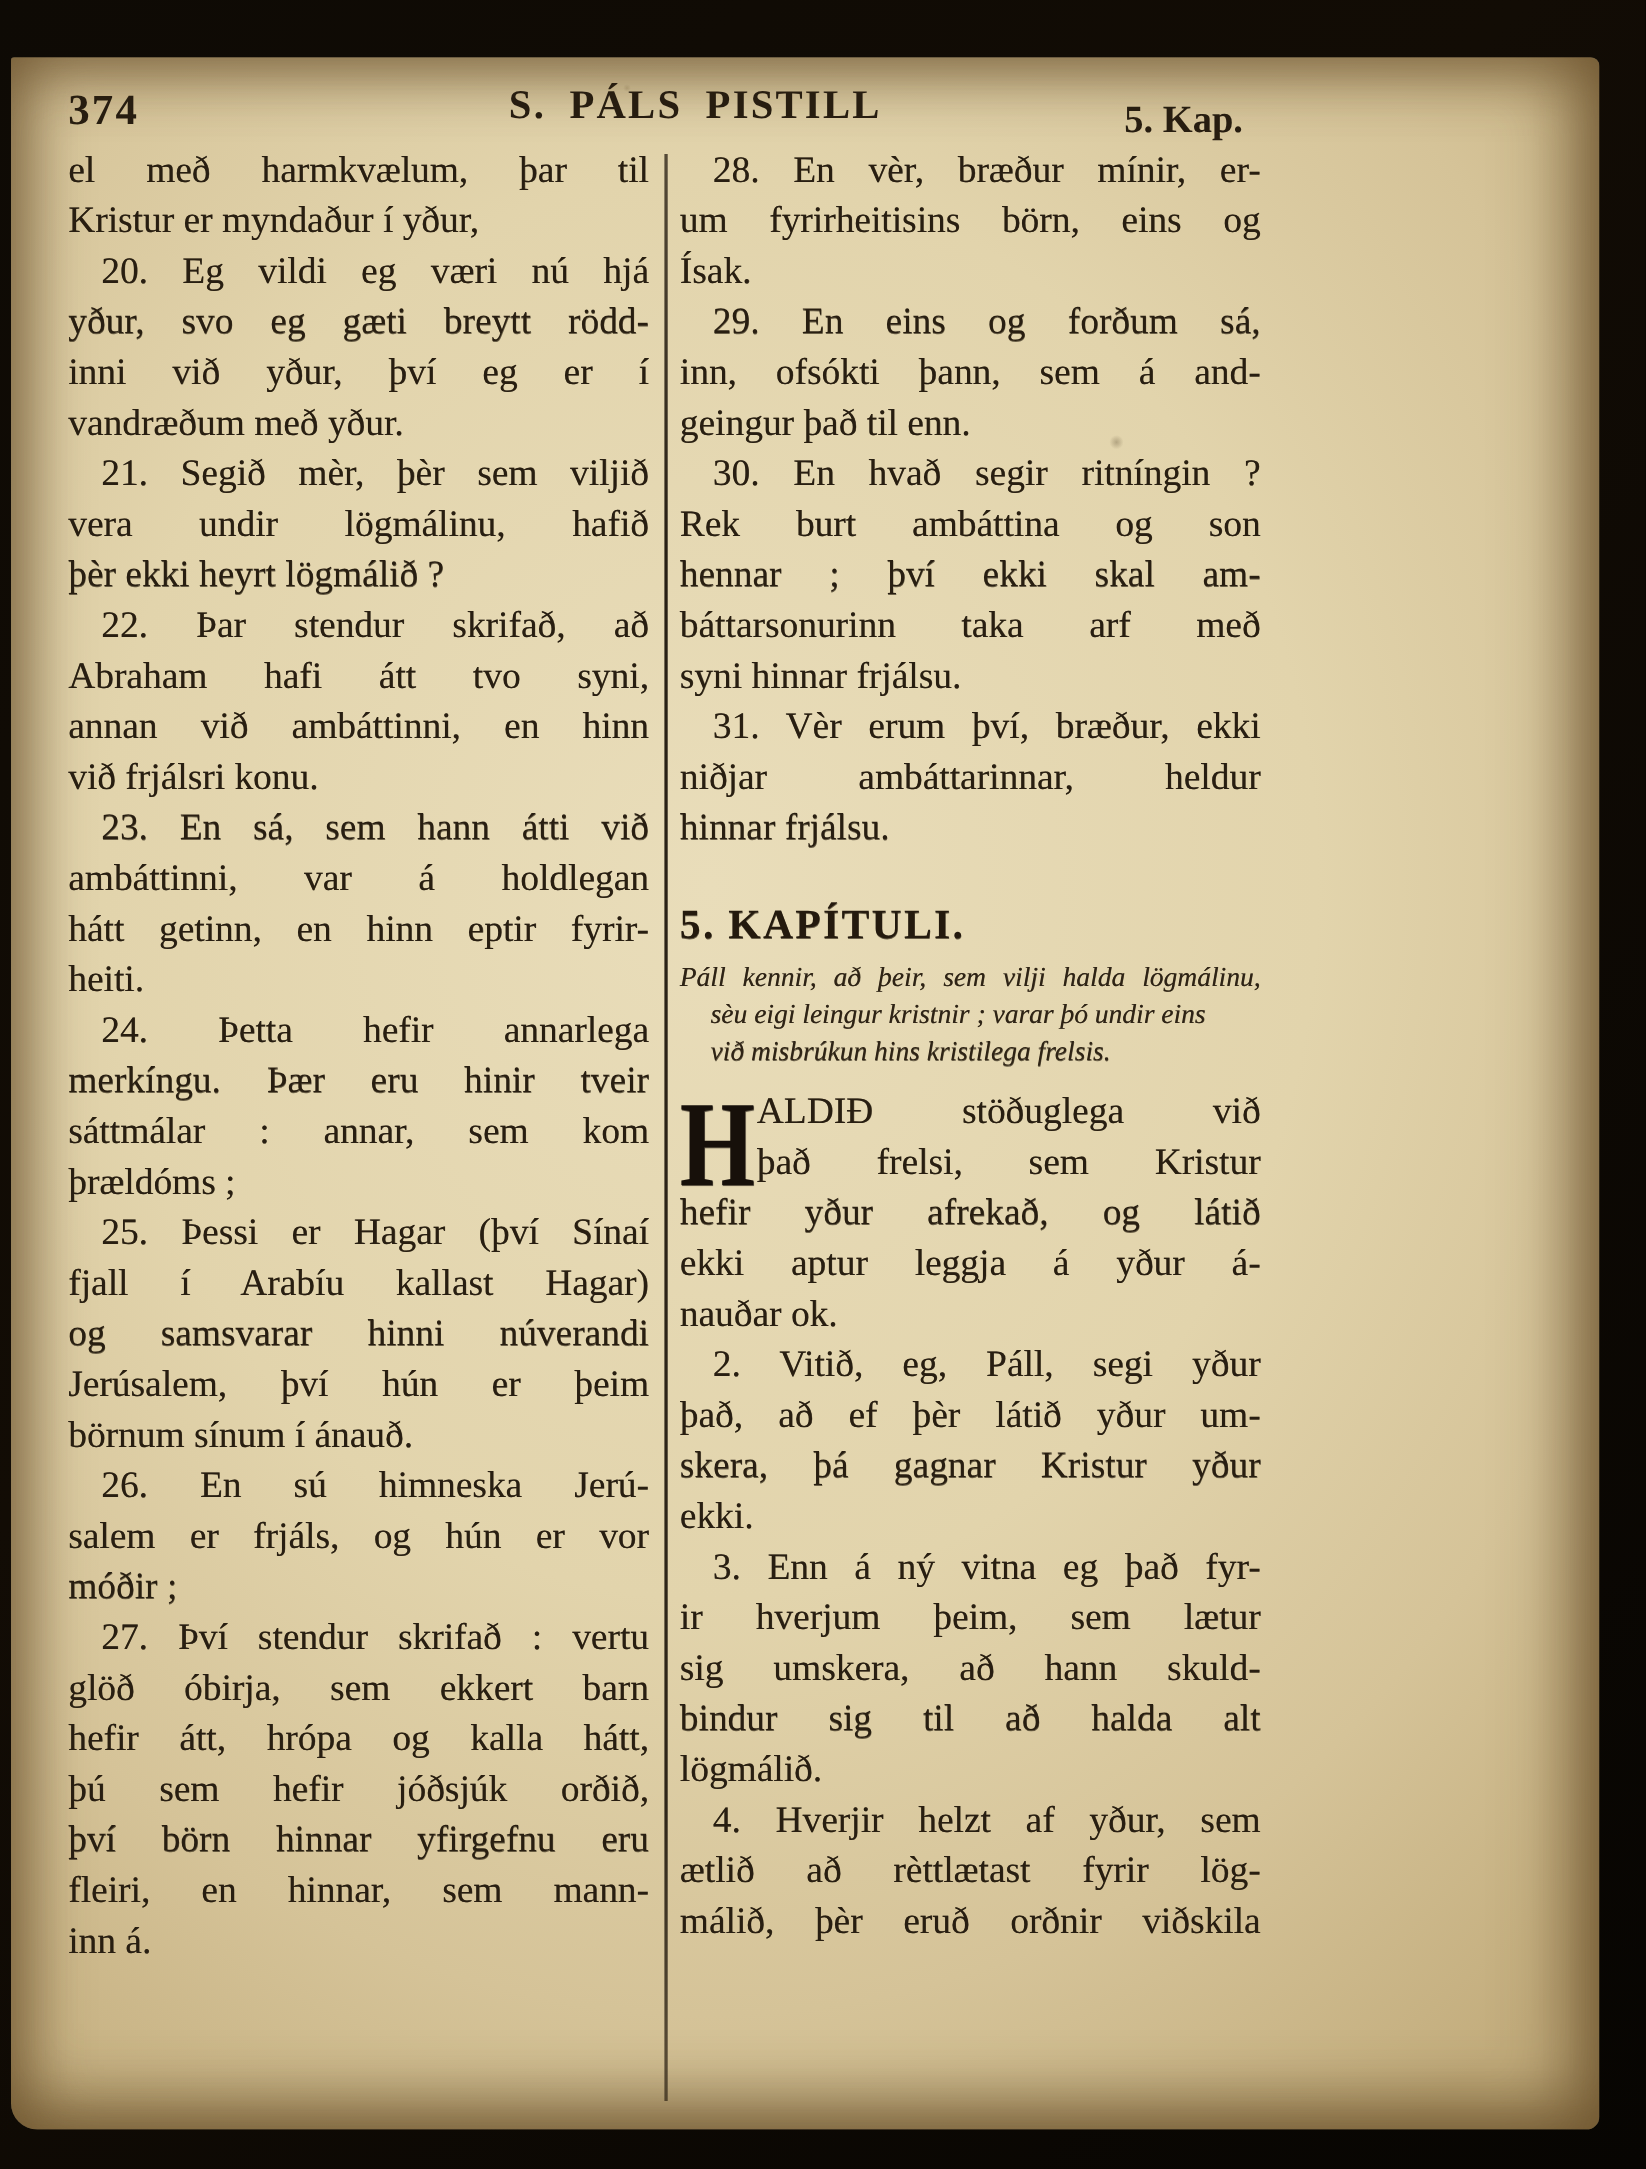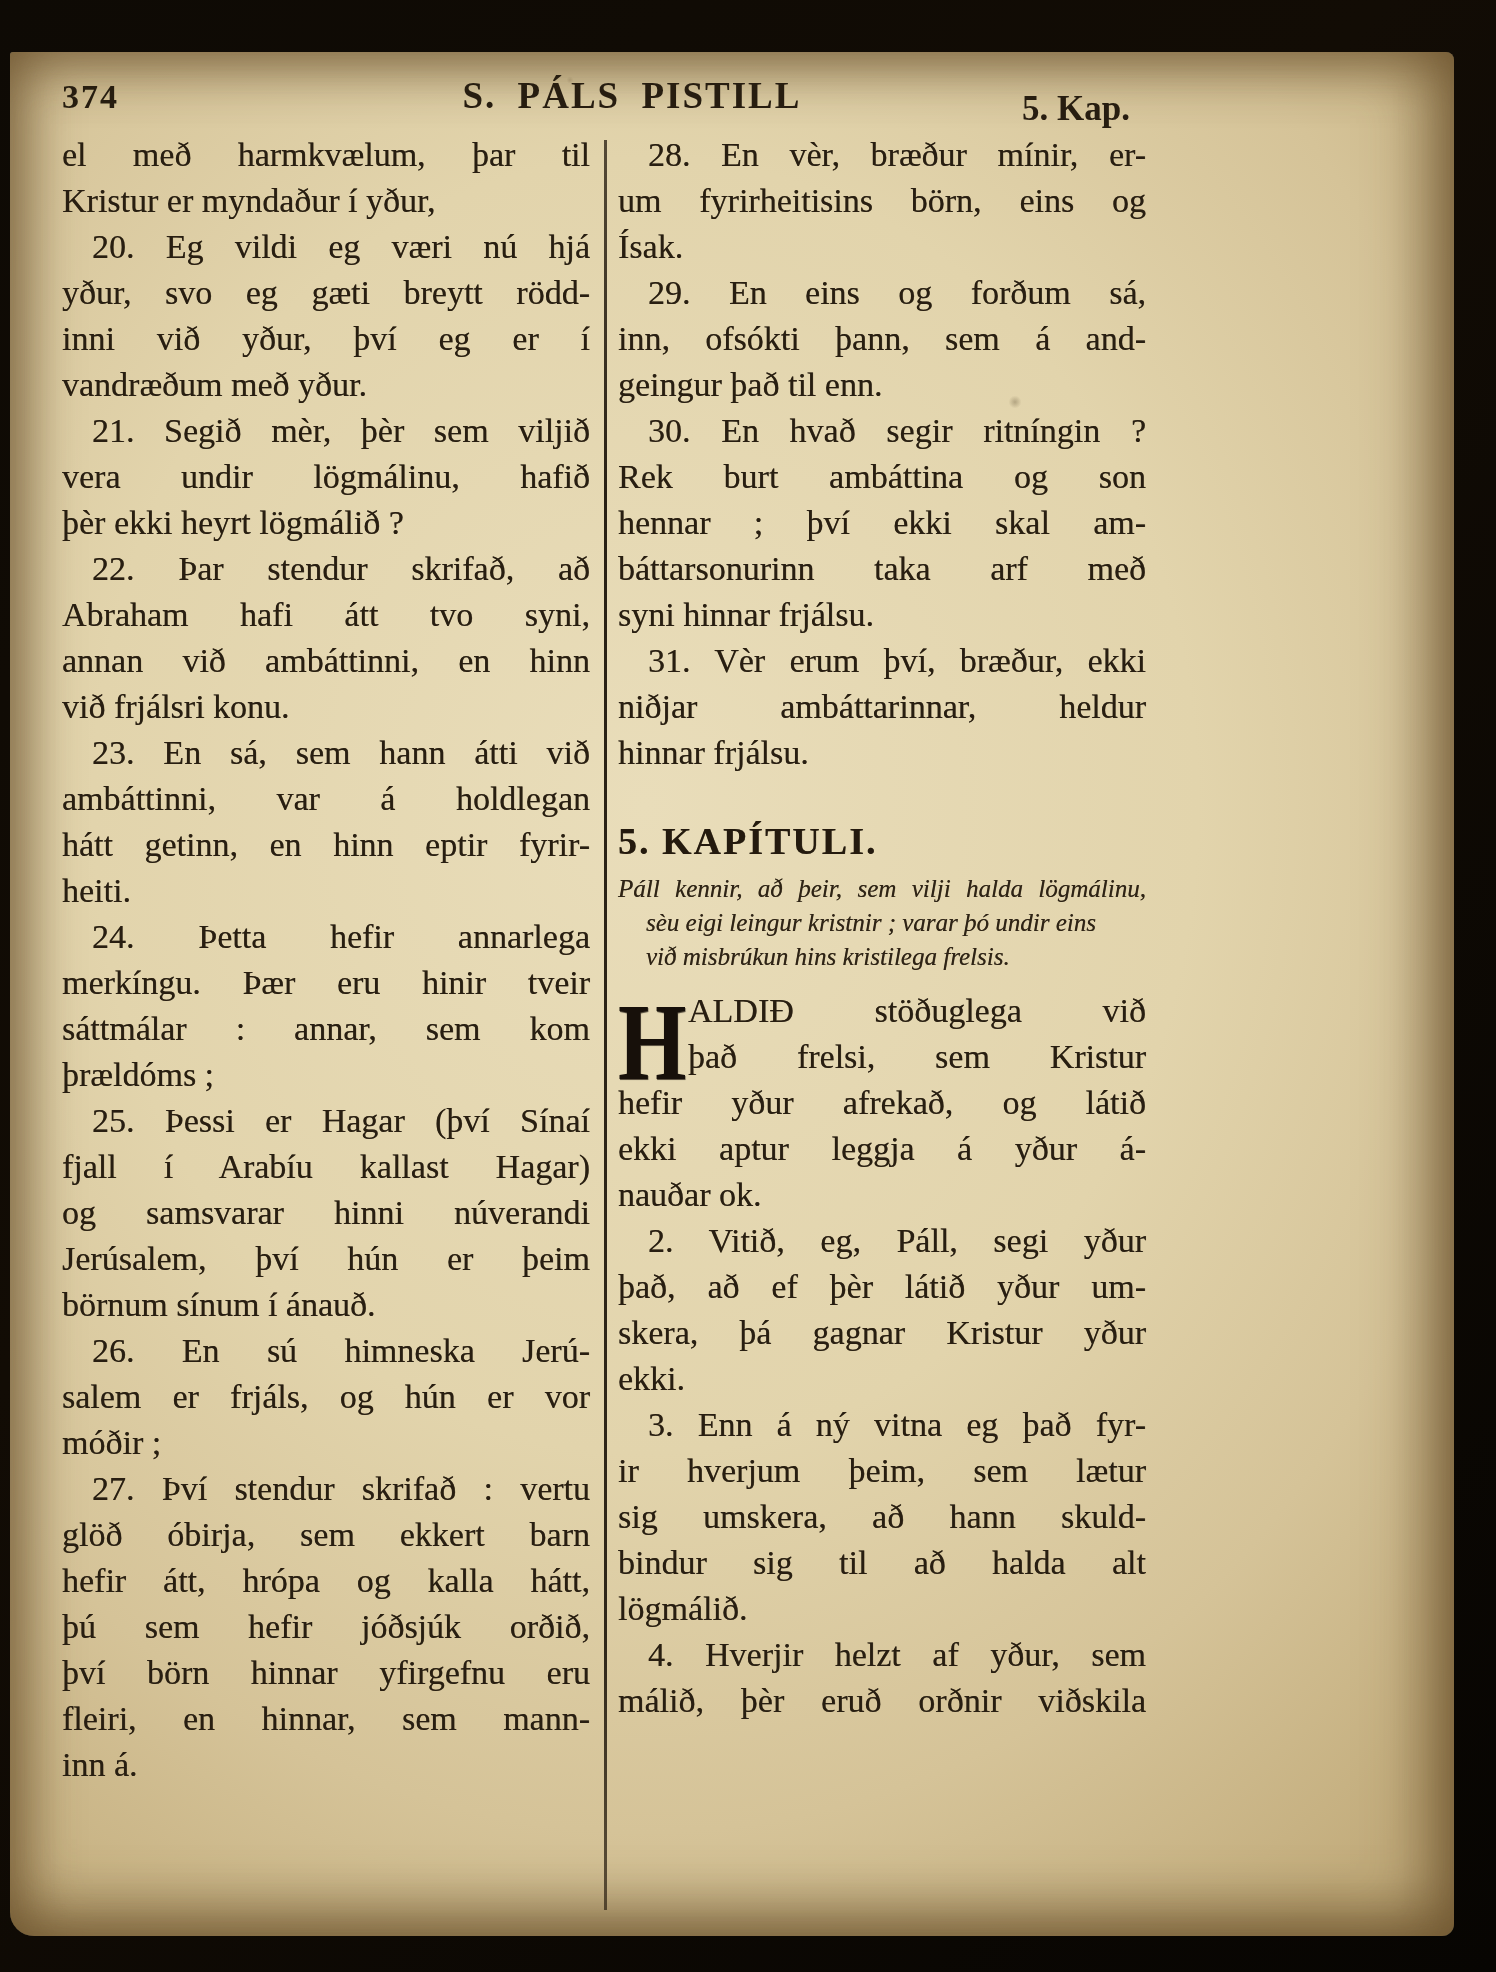--- a/index.html
+++ b/index.html
@@ -19,21 +19,21 @@
       radial-gradient(circle 5px at 560px 28px, rgba(90,70,40,.18), rgba(90,70,40,0) 70%),
       radial-gradient(ellipse 1150px 1350px at 44% 40%, #e9ddba 0%, #e2d4ac 48%, #d5c398 76%, #c3ad7d 100%);
     border-radius:3px 8px 12px 24px;
     box-shadow:
       inset -32px 0 60px rgba(96,70,34,.50),
       inset 26px 0 48px rgba(96,70,34,.34),
       inset 0 26px 48px rgba(96,70,34,.30),
       inset 0 -30px 55px rgba(96,70,34,.45);
   }
   .header{position:absolute;top:20px;left:0;width:100%;height:54px;font-weight:bold;color:#271d10;}
-  .pagenum{position:absolute;left:52px;top:6px;font-size:34px;letter-spacing:2px;text-align:right;}
+  .pagenum{position:absolute;left:52px;top:6px;font-size:39px;letter-spacing:2px;text-align:right;}
   .title{position:absolute;left:622px;top:2px;transform:translateX(-50%);font-size:37px;letter-spacing:2px;word-spacing:10px;white-space:nowrap;}
   .chap{position:absolute;left:920px;top:4px;width:200px;text-align:right;font-size:35px;margin-top:13px;}
   .divider{
     position:absolute;left:594px;top:88px;width:3px;height:1770px;
     background:linear-gradient(180deg,rgba(38,28,16,.75),rgba(30,22,12,.95) 20%,rgba(32,24,13,.92) 85%,rgba(45,34,20,.7));
   }
   .col{
     position:absolute;top:80px;width:528px;
     font-size:34px;line-height:46px;color:#281e11;
     text-shadow:0.25px 0.25px 0.35px rgba(40,30,16,.65);
@@ -145,19 +145,20 @@
             <div class="line j ind">2. Vitið, eg, Páll, segi yður</div>
             <div class="line j">það, að ef þèr látið yður um-</div>
             <div class="line j">skera, þá gagnar Kristur yður</div>
             <div class="line">ekki.</div>
             <div class="line j ind">3. Enn á ný vitna eg það fyr-</div>
             <div class="line j">ir hverjum þeim, sem lætur</div>
             <div class="line j">sig umskera, að hann skuld-</div>
             <div class="line j">bindur sig til að halda alt</div>
             <div class="line">lögmálið.</div>
             <div class="line j ind">4. Hverjir helzt af yður, sem</div>
+            <div class="line j">ætlið að rèttlætast fyrir lög-</div>
             <div class="line j">málið, þèr eruð orðnir viðskila</div>
           </div>
       </div>
     </div>
 
   </div>
 </div>
 
 </body></html>

